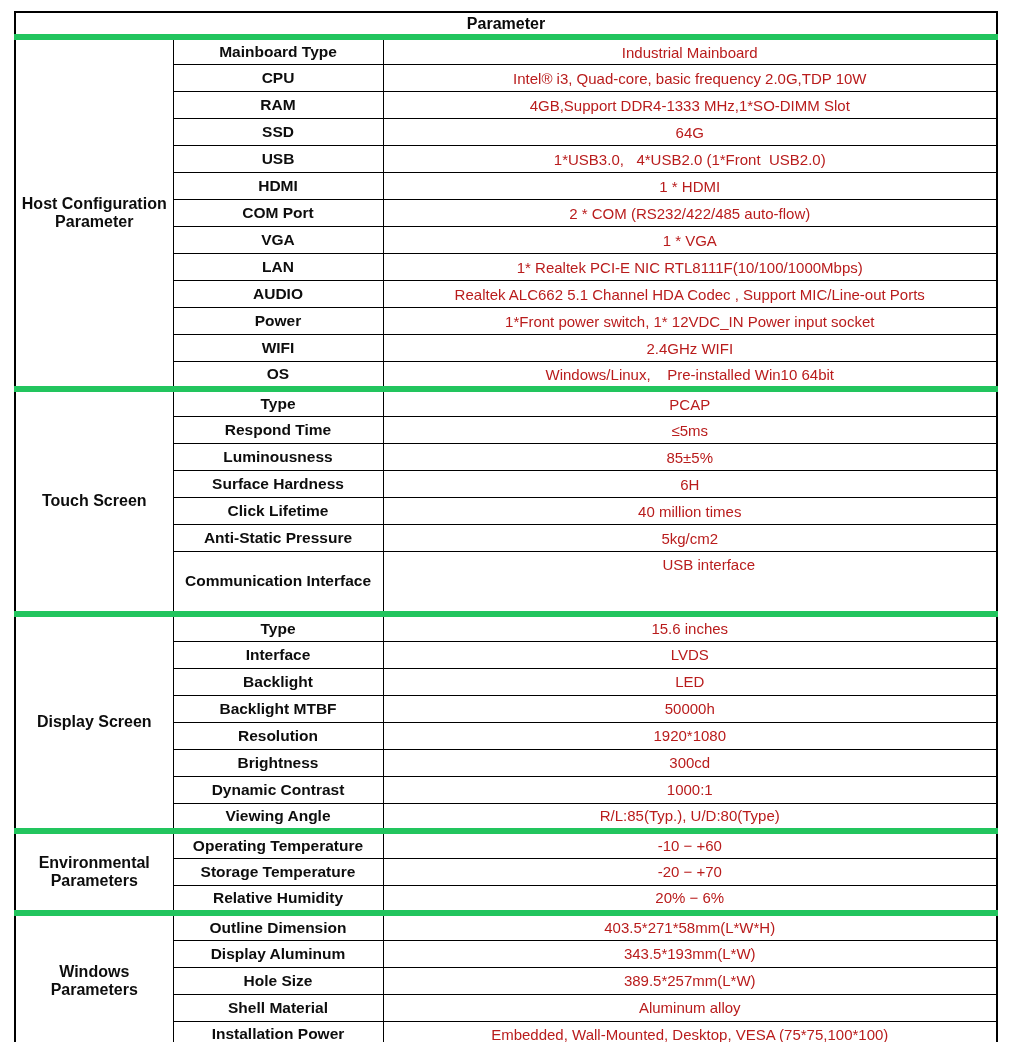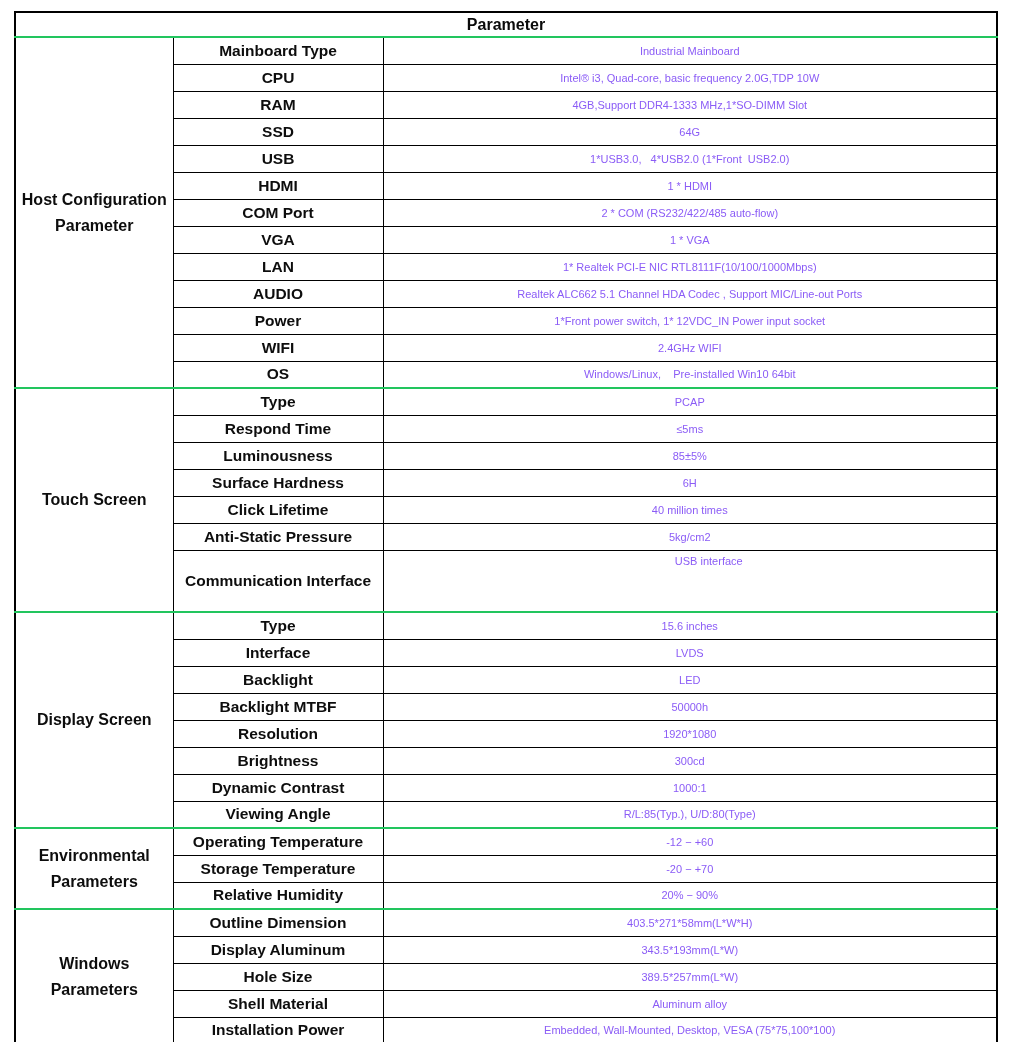--- a/index.html
+++ b/index.html
@@ -33,36 +33,36 @@
   tr.hdr { height: 25px; }
   tr.hdr td {
     font-weight: bold;
     font-size: 16px;
     color: #0a0a0a;
   }
   tr.tall { height: 62px; }
   td.c {
     font-weight: bold;
     font-size: 16px;
-    line-height: 26px;
+    line-height: 18px;
     color: #0d0d0d;
     padding: 0 2px;
   }
   td.p {
     font-weight: bold;
     font-size: 15.5px;
     line-height: 24px;
     color: #0d0d0d;
   }
   td.v {
-    font-size: 11px;
-    color: #8b5cf6;
+    font-size: 15px;
+    color: #b91c1c;
     white-space: pre-wrap;
   }
-  tr.sec td { border-top: 2px solid #22c55e; }
+  tr.sec td { border-top: 6px solid #22c55e; }
   td.vtop { vertical-align: top; padding-top: 4px; padding-left: 42px; }
 </style>
 </head>
 <body>
 
 <div class="wrap">
   <table class="spec">
     <colgroup>
         <col class="c1">
         <col class="c2">
@@ -188,29 +188,29 @@
       <td class="v">1000:1</td>
     </tr>
     <tr>
       <td class="p">Viewing Angle</td>
       <td class="v">R/L:85(Typ.), U/D:80(Type)</td>
     </tr>
 
     <tr class="sec">
       <td class="c" rowspan="3">Environmental Parameters</td>
       <td class="p">Operating Temperature</td>
-      <td class="v">-12 − +60</td>
+      <td class="v">-10 − +60</td>
     </tr>
     <tr>
       <td class="p">Storage Temperature</td>
       <td class="v">-20 − +70</td>
     </tr>
     <tr>
       <td class="p">Relative Humidity</td>
-      <td class="v">20% − 90%</td>
+      <td class="v">20% − 6%</td>
     </tr>
 
     <tr class="sec">
       <td class="c" rowspan="5">Windows Parameters</td>
       <td class="p">Outline Dimension</td>
       <td class="v">403.5*271*58mm(L*W*H)</td>
     </tr>
     <tr>
       <td class="p">Display Aluminum</td>
       <td class="v">343.5*193mm(L*W)</td>

